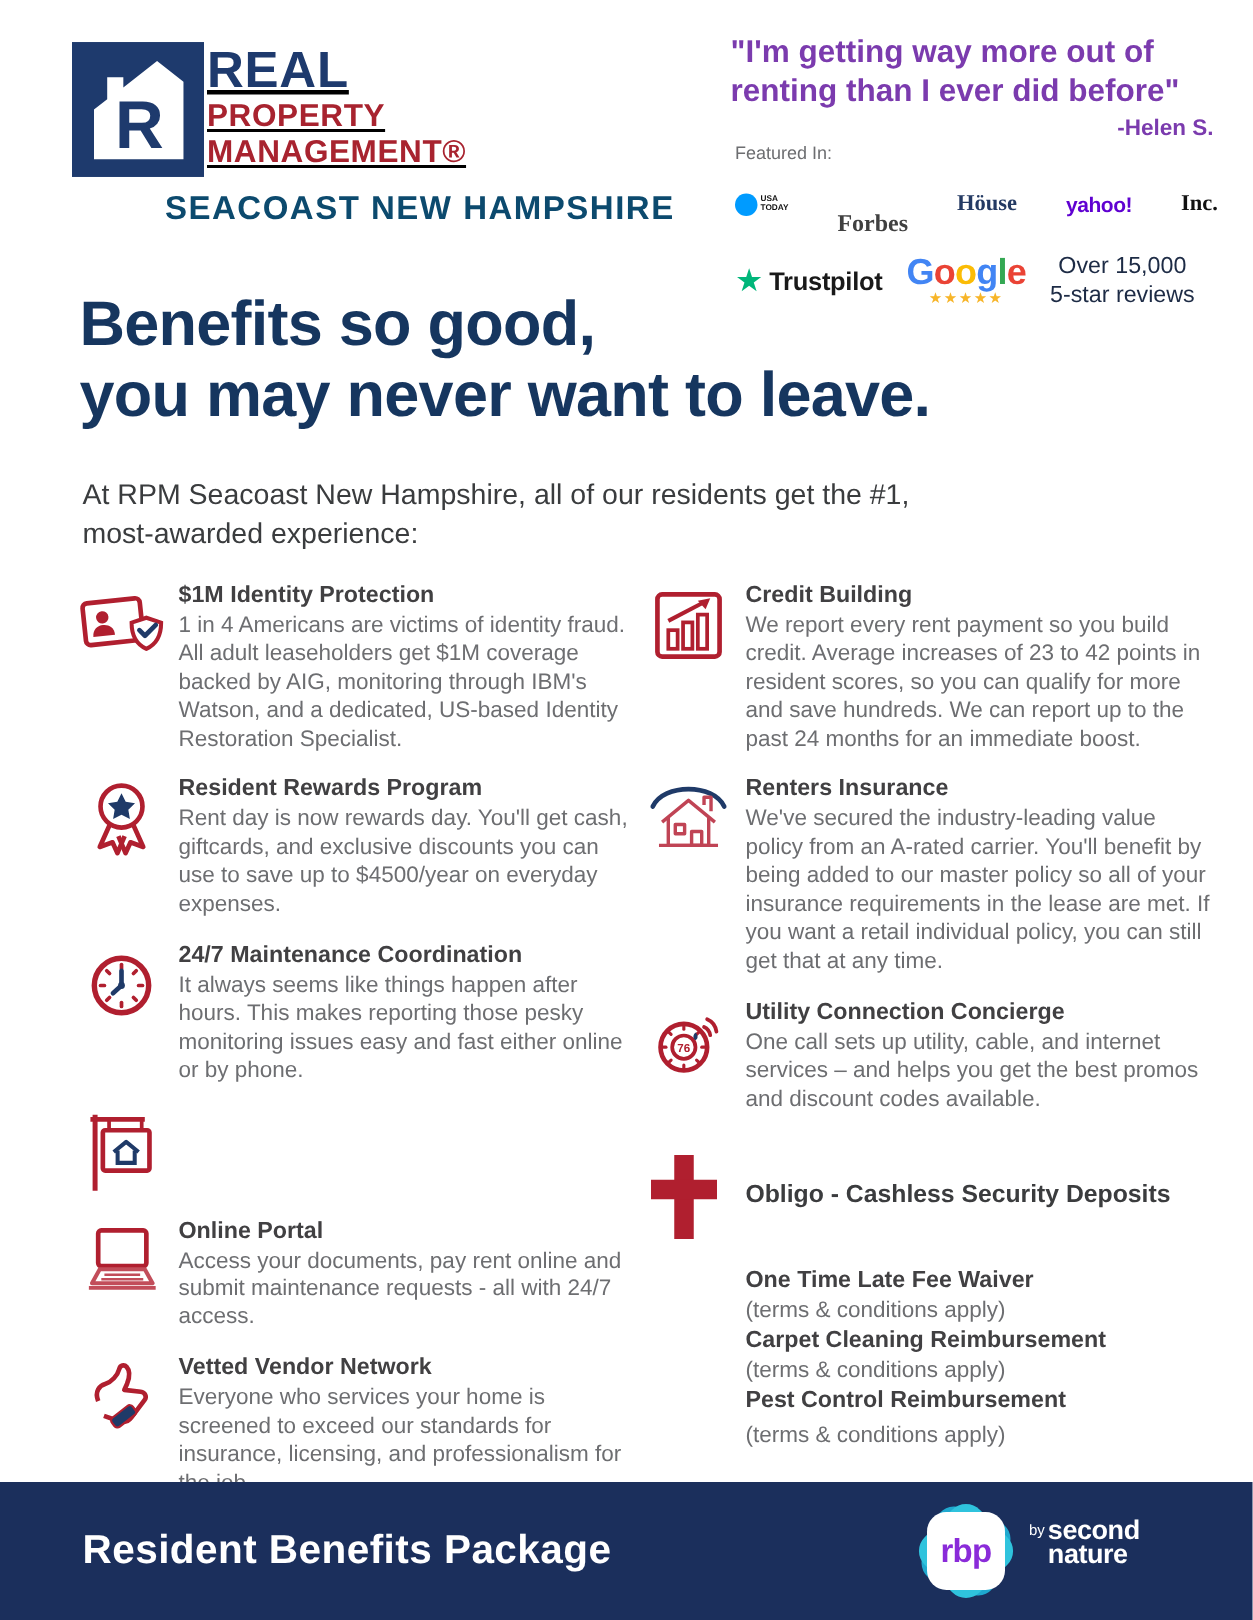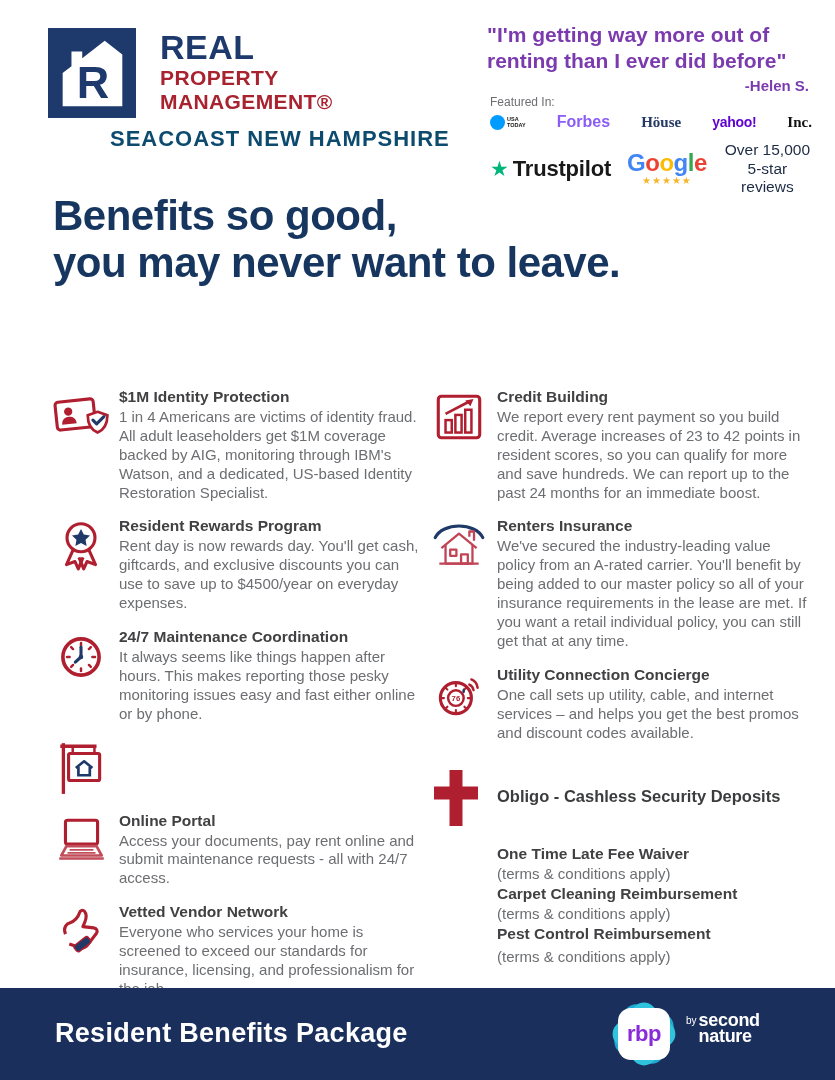--- a/index.html
+++ b/index.html
@@ -8,45 +8,45 @@
     font-family:"Liberation Sans","DejaVu Sans",sans-serif;
     background:#ffffff; position:relative; overflow:hidden;
     -webkit-font-smoothing:antialiased;
   }
   .page { position:absolute; inset:0; }
 
   
   .brand { position:absolute; left:48px; top:28px; }
   .brand-row { display:flex; align-items:flex-start; }
   .brand-mark { width:88px; height:90px; flex:0 0 auto; }
-  .brand-names { margin-left:24px; padding-top:2px; line-height:1; }
+  .brand-names { margin-left:2px; padding-top:2px; line-height:1;text-decoration:underline; }
   .brand-real { color:#1e3a6d; font-size:34px; font-weight:bold; letter-spacing:.5px; }
   .brand-prop, .brand-mgmt { color:#a8232f; font-size:21px; font-weight:bold; letter-spacing:.4px; margin-top:3px; }
   .brand-region { color:#0c4a6e; font-size:22px; font-weight:bold; letter-spacing:1px; margin-top:8px; margin-left:62px; }
 
   
   .testimonial { position:absolute; left:487px; top:22px; width:322px; }
   .quote { color:#7b3bae; font-size:21px; line-height:1.25; font-weight:600; }
   .quote-attrib { color:#7b3bae; font-size:15px; font-weight:bold; text-align:right; margin-top:2px; }
 
   
   .featured { position:absolute; left:490px; top:95px; width:322px; }
   .featured-label { color:#6d6e71; font-size:12px; margin-bottom:4px; }
   .brands-row { display:flex; align-items:center; justify-content:space-between; }
   .usat { display:flex; align-items:center; gap:2px; }
   .usat-circle { width:15px; height:15px; border-radius:50%; background:#009bff; }
   .usat-text { font-size:5.5px; font-weight:bold; color:#111; line-height:1.1; }
-  .forbes { font-family:Liberation Sans, sans-serif; font-weight:bold; font-size:16px; color:#8b5cf6; }
+  .forbes { font-family:Liberation Serif, serif; font-weight:bold; font-size:16px; color:#404040;margin-top:28px; }
   .housebtfl { font-family:"Liberation Serif","DejaVu Serif",serif; font-weight:bold; font-size:15px; color:#243a63; }
   .yahoo { font-size:14px; font-weight:bold; color:#5f01d1; letter-spacing:-.3px; }
   .inc { font-family:"Liberation Serif","DejaVu Serif",serif; font-weight:bold; font-size:15px; color:#111; }
   .reviews-row { display:flex; align-items:center; gap:16px; margin-top:10px; }
   .trustpilot { display:flex; align-items:center; gap:4px; }
   .tp-star { color:#00b67a; font-size:21px; line-height:1; }
-  .tp-name { color:#191919; font-size:22px; font-weight:600; letter-spacing:-.2px; }
+  .tp-name { color:#191919; font-size:17px; font-weight:600; letter-spacing:-.2px; }
   .google { text-align:center; line-height:1; }
   .google-word { font-size:24px; font-weight:bold; letter-spacing:-.5px; }
   .g1,.g4 { color:#4285f4; } .g2,.g6 { color:#ea4335; } .g3 { color:#fbbc05; } .g5 { color:#34a853; }
   .google-stars { color:#f7b529; font-size:10px; letter-spacing:1px; margin-top:1px; }
   .reviews-text { color:#1d2b45; font-size:15.5px; font-weight:normal; line-height:1.2; text-align:center; }
 
   
   .headline { position:absolute; left:53px; top:192px; color:#16365f; font-size:42px; font-weight:800; line-height:1.12; letter-spacing:-.5px; }
   .intro { position:absolute; left:55px; top:318px; width:580px; color:#3a3c3e; font-size:19px; line-height:1.38; }
 
@@ -144,20 +144,21 @@
         <div>Over 15,000</div>
         <div>5-star reviews</div>
       </div>
     </div>
   </div>
 
   <div class="headline">
     <div>Benefits so good,</div>
     <div>you may never want to leave.</div>
   </div>
+  <div class="intro">At RPM Seacoast New Hampshire, all of our residents get the #1, most-awarded experience:</div>
 
   <div class="col col-left">
 
     <div class="benefit">
       <div class="icon-box">
         <svg viewBox="0 0 56 56" width="58" height="58">
           <g transform="rotate(-6 23 26)">
             <rect x="4" y="12" width="37" height="27" rx="3" fill="none" stroke="#b01f2f" stroke-width="3"></rect>
             <circle cx="16" cy="22" r="4" fill="#b01f2f"></circle>
             <path d="M9 34c0-5 3.5-7 7-7s7 2 7 7z" fill="#b01f2f"></path>

